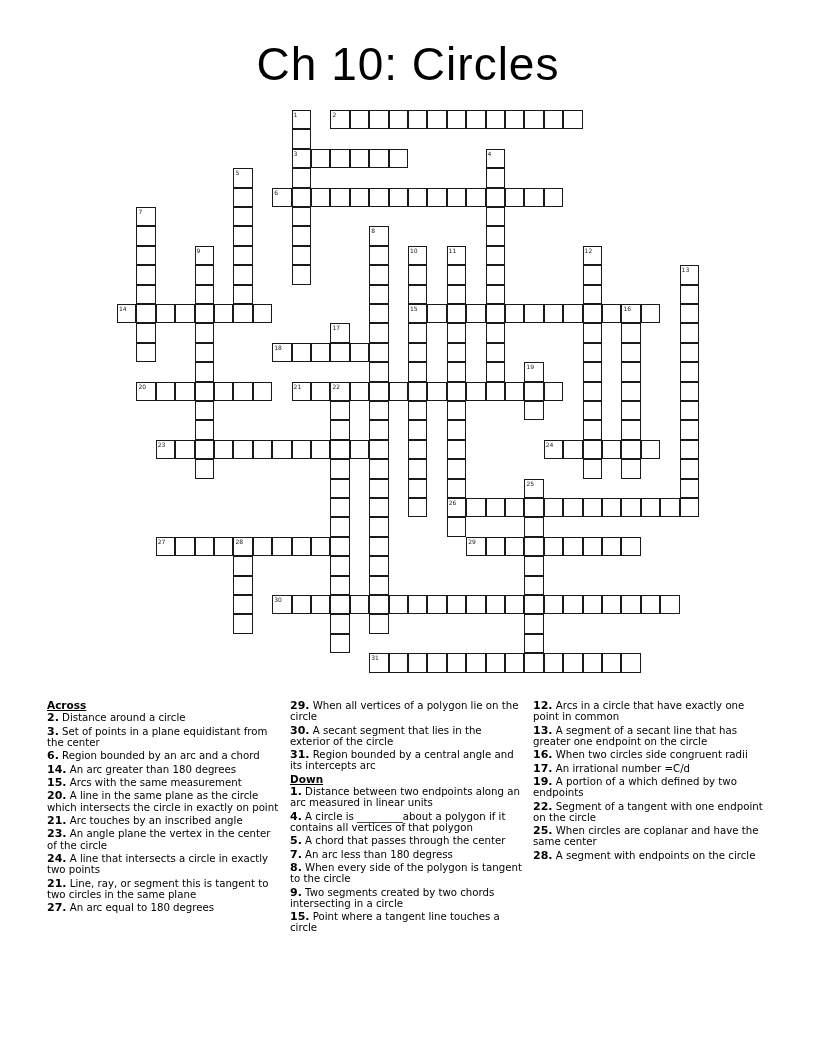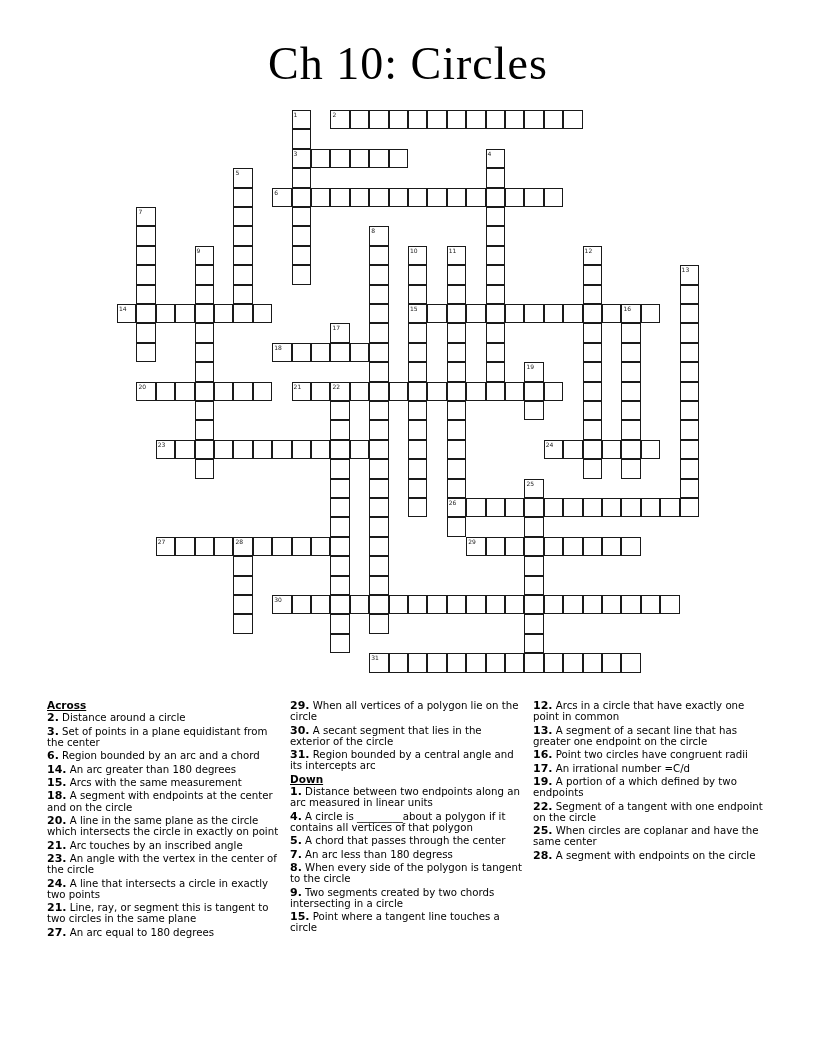--- a/index.html
+++ b/index.html
@@ -1,17 +1,17 @@
 <!DOCTYPE html>
 <html><head>
 <meta charset="utf-8">
 <style>
   html, body { margin: 0; padding: 0; background: #ffffff; }
   body { width: 816px; height: 1056px; position: relative; overflow: hidden; font-family: "DejaVu Sans", sans-serif; color: #000; }
-  .title { position: absolute; left: 0; top: 34px; width: 816px; text-align: center; font-family: Liberation Serif, serif; font-size: 46px; line-height: 60px; letter-spacing: 1px; color: #000; }
+  .title { position: absolute; left: 0; top: 34px; width: 816px; text-align: center; font-family: Liberation Sans, sans-serif; font-size: 46px; line-height: 60px; letter-spacing: 1px; color: #000; }
   .grid { position: absolute; left: 0; top: 0; width: 816px; height: 700px; }
   .cell { position: absolute; width: 19.4px; height: 19.4px; box-sizing: border-box; border: 1px solid #1a1a1a; background: #fff; }
   .cell .num { position: absolute; left: 1px; top: 0px; font-size: 6px; line-height: 7px; color: #222; font-family: "DejaVu Sans", sans-serif; }
   .clues { position: absolute; top: 700px; font-size: 10.2px; line-height: 11.2px; font-family: "DejaVu Sans", sans-serif; }
   .col1 { left: 47px; width: 232px; }
   .col2 { left: 290px; width: 232px; }
   .col3 { left: 533px; width: 235px; }
   .clue { margin: 0 0 2.2px 0; }
   .clue .n { font-weight: bold; font-size: 11px; }
   .head { font-weight: bold; text-decoration: underline; font-size: 10.5px; margin-bottom: 1px; }
@@ -386,24 +386,23 @@
     <div class="cell" style="left: 621.4px; top: 653.2px;"></div>
   </div>
 
 <div class="clues col1">
   <div class="head">Across</div>
   <div class="clue"><span class="n">2.</span> <span>Distance around a circle</span></div>
   <div class="clue"><span class="n">3.</span> <span>Set of points in a plane equidistant from the center</span></div>
   <div class="clue"><span class="n">6.</span> <span>Region bounded by an arc and a chord</span></div>
   <div class="clue"><span class="n">14.</span> <span>An arc greater than 180 degrees</span></div>
   <div class="clue"><span class="n">15.</span> <span>Arcs with the same measurement</span></div>
-  <div class="clue"><span class="n">18.</span> <span>A segment with endpoints at the center and on the circle</span></div>
   <div class="clue"><span class="n">20.</span> <span>A line in the same plane as the circle which intersects the circle in exactly on point</span></div>
   <div class="clue"><span class="n">21.</span> <span>Arc touches by an inscribed angle</span></div>
-  <div class="clue"><span class="n">23.</span> <span>An angle with the vertex in the center of the circle</span></div>
+  <div class="clue"><span class="n">23.</span> <span>An angle plane the vertex in the center of the circle</span></div>
   <div class="clue"><span class="n">24.</span> <span>A line that intersects a circle in exactly two points</span></div>
   <div class="clue"><span class="n">21.</span> <span>Line, ray, or segment this is tangent to two circles in the same plane</span></div>
   <div class="clue"><span class="n">27.</span> <span>An arc equal to 180 degrees</span></div>
 </div>
 
 <div class="clues col2">
   <div class="clue"><span class="n">29.</span> <span>When all vertices of a polygon lie on the circle</span></div>
   <div class="clue"><span class="n">30.</span> <span>A secant segment that lies in the exterior of the circle</span></div>
   <div class="clue"><span class="n">31.</span> <span>Region bounded by a central angle and its intercepts arc</span></div>
   <div class="head">Down</div>
@@ -412,19 +411,19 @@
   <div class="clue"><span class="n">5.</span> <span>A chord that passes through the center</span></div>
   <div class="clue"><span class="n">7.</span> <span>An arc less than 180 degress</span></div>
   <div class="clue"><span class="n">8.</span> <span>When every side of the polygon is tangent to the circle</span></div>
   <div class="clue"><span class="n">9.</span> <span>Two segments created by two chords intersecting in a circle</span></div>
   <div class="clue"><span class="n">15.</span> <span>Point where a tangent line touches a circle</span></div>
 </div>
 
 <div class="clues col3">
   <div class="clue"><span class="n">12.</span> <span>Arcs in a circle that have exactly one point in common</span></div>
   <div class="clue"><span class="n">13.</span> <span>A segment of a secant line that has greater one endpoint on the circle</span></div>
-  <div class="clue"><span class="n">16.</span> <span>Point two circles have congruent radii</span></div>
+  <div class="clue"><span class="n">16.</span> <span>When two circles side congruent radii</span></div>
   <div class="clue"><span class="n">17.</span> <span>An irrational number =C/d</span></div>
   <div class="clue"><span class="n">19.</span> <span>A portion of a which defined by two endpoints</span></div>
   <div class="clue"><span class="n">22.</span> <span>Segment of a tangent with one endpoint on the circle</span></div>
   <div class="clue"><span class="n">25.</span> <span>When circles are coplanar and have the same center</span></div>
   <div class="clue"><span class="n">28.</span> <span>A segment with endpoints on the circle</span></div>
 </div>
 
 </body></html>

